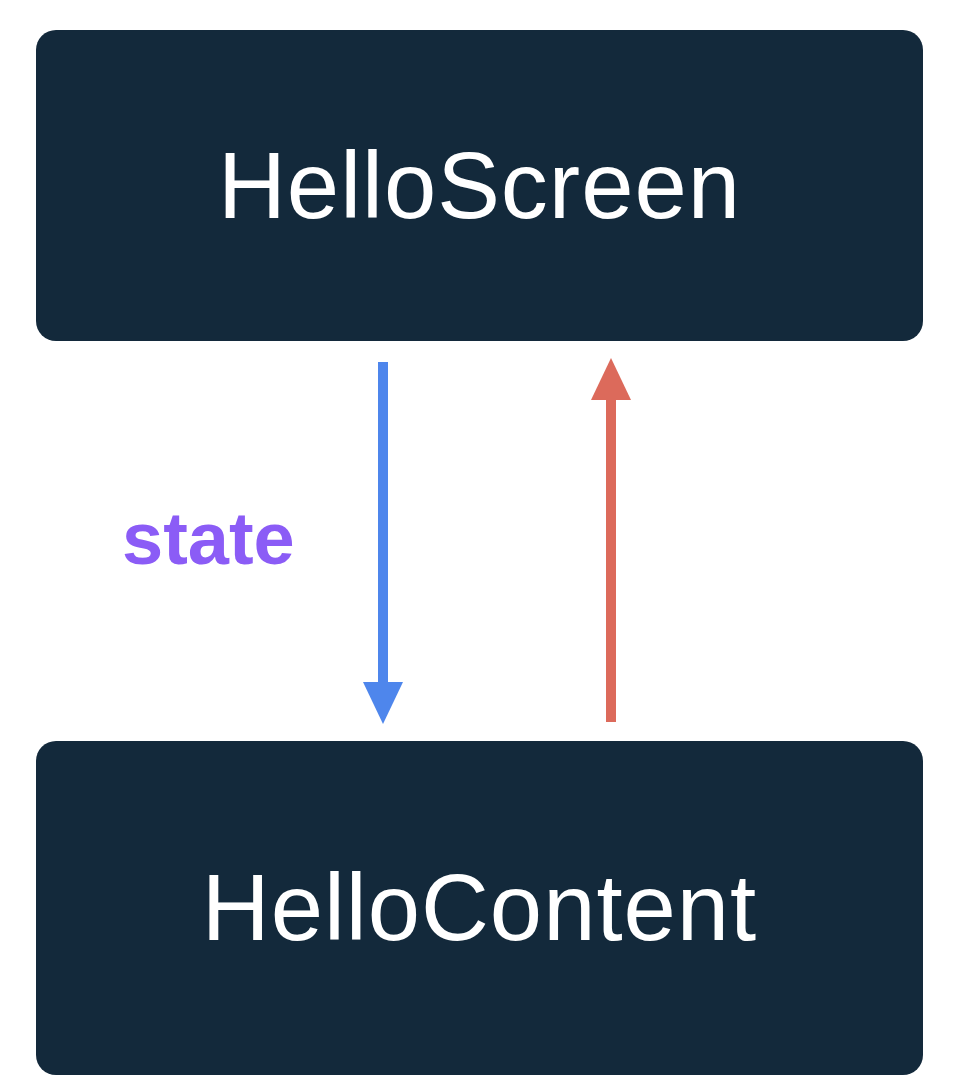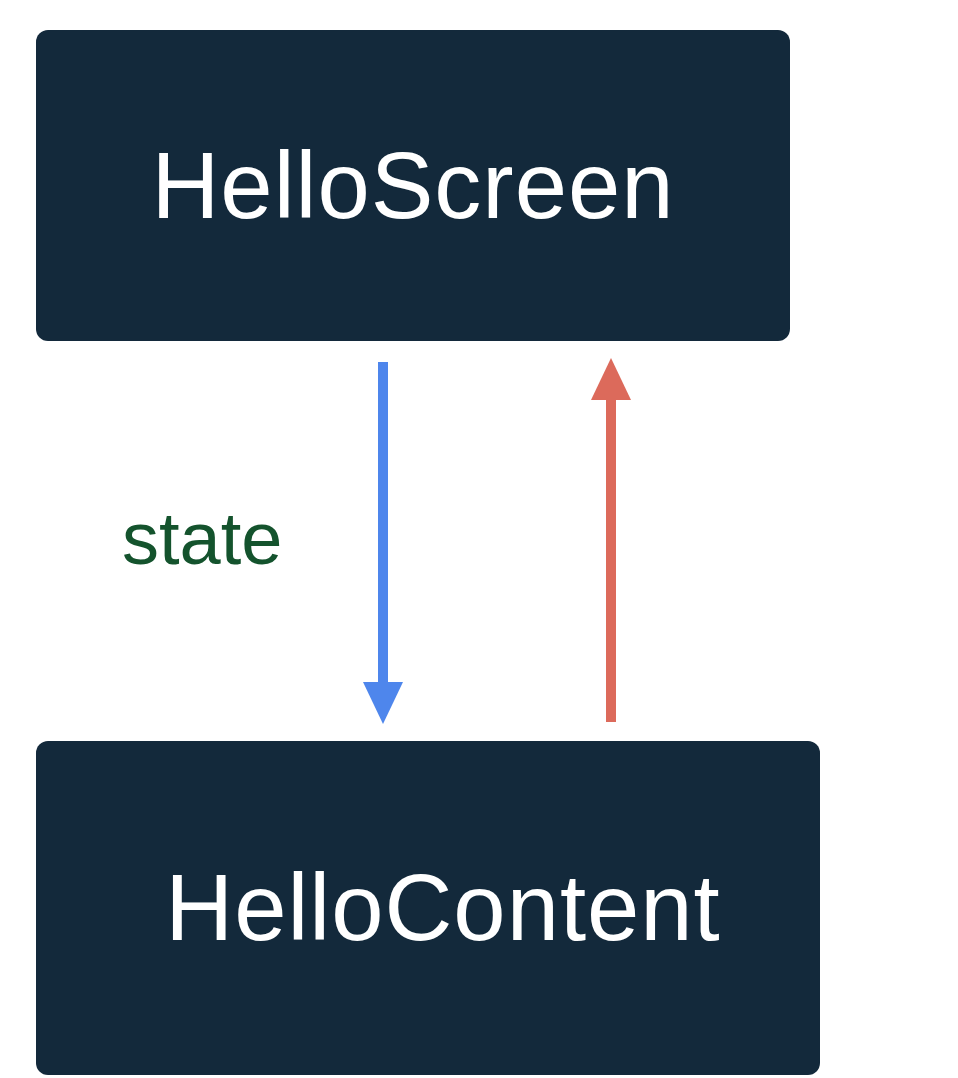--- a/index.html
+++ b/index.html
@@ -11,22 +11,22 @@
     position: relative;
     width: 958px;
     height: 1078px;
     background: #ffffff;
     font-family: "Liberation Sans", sans-serif;
     overflow: hidden;
   }
   .box {
     position: absolute;
     left: 36px;
-    width: 754px;
-    border-radius: 12px;
+    width: 887px;
+    border-radius: 20px;
     display: flex;
     align-items: center;
     justify-content: center;
   }
   .box-top { top: 30px; height: 311px; }
   .box-bottom { top: 741px; height: 334px; }
   .box-label {
     font-size: 94px;
     font-weight: 400;
     letter-spacing: 1px;
@@ -62,20 +62,20 @@
     <g>
       <line x1="383" y1="362" x2="383" y2="688" stroke-width="10" stroke="#4E86EC"></line>
       <polygon points="383,724 363,682 403,682" fill="#4E86EC"></polygon>
     </g>
     <g>
       <line x1="611" y1="396" x2="611" y2="722" stroke-width="10" stroke="#DC6A5B"></line>
       <polygon points="611,358 591,400 631,400" fill="#DC6A5B"></polygon>
     </g>
   </svg>
 
-  <span class="arrow-label label-state" style="color: #14532d;">state</span>
+  <span class="arrow-label label-state" style="color: #8b5cf6; font-weight: bold;">state</span>
 
 
-  <div class="box box-bottom" style="background-color: rgb(19, 41, 59); color: rgb(255, 255, 255); padding-left: 30px;">
+  <div class="box box-bottom" style="background-color: rgb(19, 41, 59); color: rgb(255, 255, 255);">
     <span class="box-label">HelloContent</span>
   </div>
 
 </div>
 
 </body></html>

